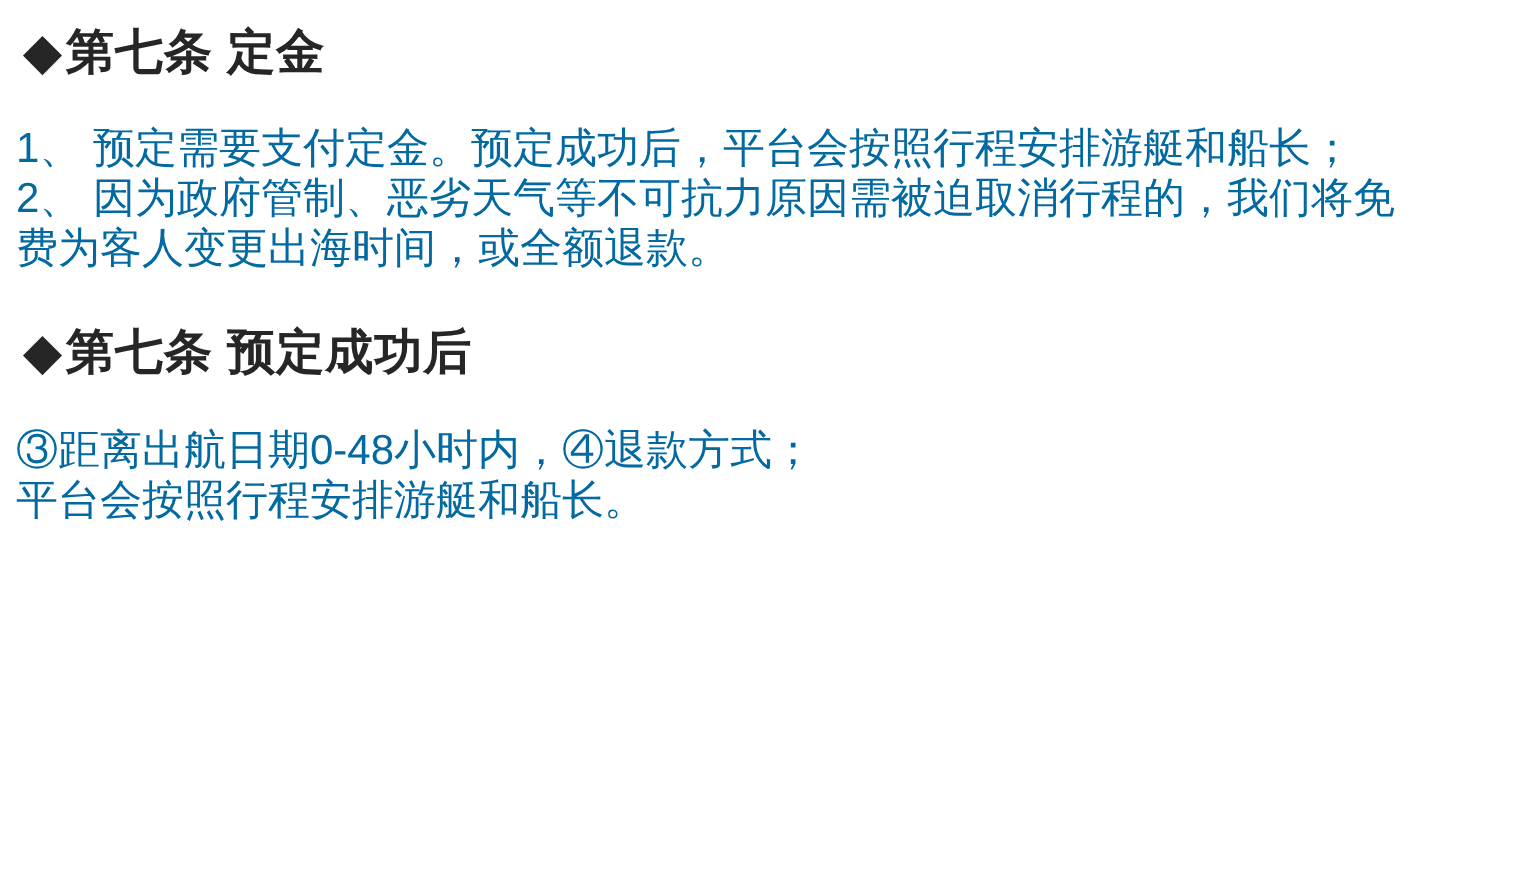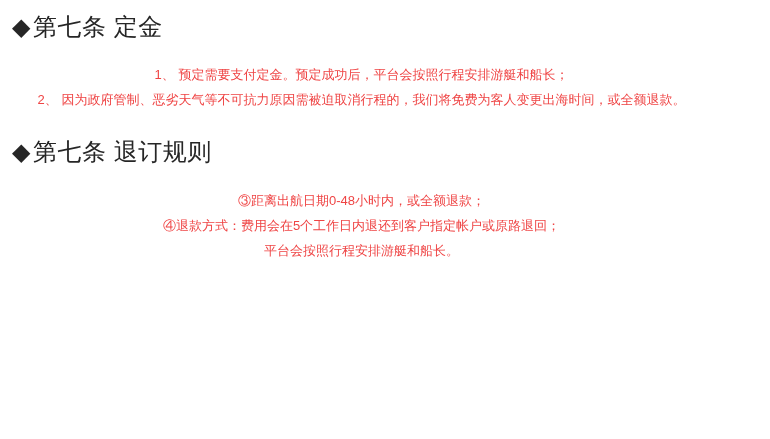--- a/index.html
+++ b/index.html
@@ -11,56 +11,54 @@
     overflow: hidden;
   }
   .page {
     width: 770px;
     height: 439px;
     padding: 13px 55px 0 8px;
   }
   .section-heading {
     font-size: 24px;
     line-height: 28px;
-    font-weight: 400;
+    font-weight: 700;
     color: #262626;
     padding-left: 4px;
     letter-spacing: 0.5px;
   }
   .section-heading .bullet {
     display: inline-block;
     margin-right: 2px;
   }
   .heading-deposit { margin-bottom: 21px; }
   .heading-refund  { margin-top: 26px; margin-bottom: 22px; }
   .body-text {
-    font-size: 13px;
+    font-size: 21px;
     line-height: 25px;
-    color: #ef4444;
+    color: #0369a1;
     word-break: break-all;
-    text-align: center;
   }
 </style>
 </head>
 <body>
 
 <div class="page">
 
   <h2 class="section-heading heading-deposit">
     <span class="bullet">◆</span><span>第七条 定金</span>
   </h2>
 
   <div class="body-text">
     <p>1、 预定需要支付定金。预定成功后，平台会按照行程安排游艇和船长；</p>
     <p>2、 因为政府管制、恶劣天气等不可抗力原因需被迫取消行程的，我们将免费为客人变更出海时间，或全额退款。</p>
   </div>
 
   <h2 class="section-heading heading-refund">
-    <span class="bullet">◆</span><span>第七条 退订规则</span>
+    <span class="bullet">◆</span><span>第七条 预定成功后</span>
   </h2>
 
   <div class="body-text">
-    <p>③距离出航日期0-48小时内，或全额退款；</p>
-    <p>④退款方式：费用会在5个工作日内退还到客户指定帐户或原路退回；</p>
+    <p>③距离出航日期0-48小时内，④退款方式；</p>
     <p>平台会按照行程安排游艇和船长。</p>
   </div>
 
 </div>
 
 </body></html>

